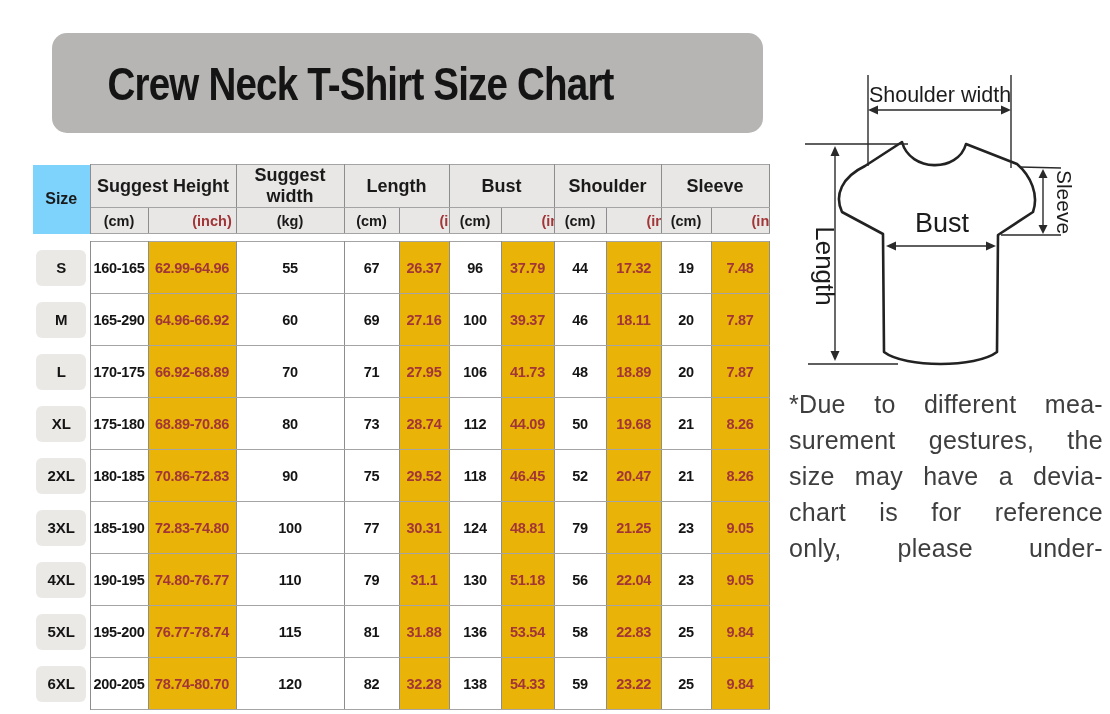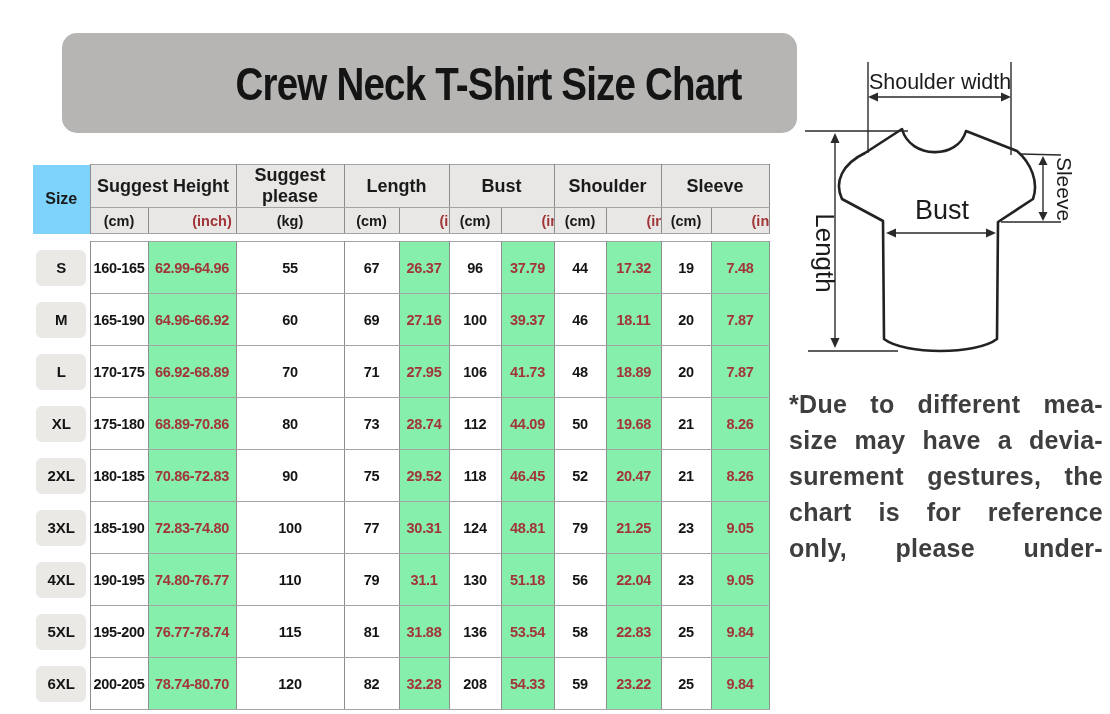--- a/index.html
+++ b/index.html
@@ -2,23 +2,23 @@
 <html><head>
 <meta charset="utf-8">
 <style>
   html,body{margin:0;padding:0;}
   body{
     width:1110px;height:714px;position:relative;overflow:hidden;
     background:#ffffff;font-family:"Liberation Sans",sans-serif;
   }
   
   .banner{
-    position:absolute;left:62px;top:33px;width:711px;height:100px;
+    position:absolute;left:52px;top:33px;width:711px;height:100px;
     background:#b7b5b3;border-radius:15px;
-    display:flex;align-items:center;justify-content:flex-end;padding-left:24px;
+    display:flex;align-items:center;justify-content:flex-start;
   }
   .banner h1{
     margin:0;font-size:47px;font-weight:700;color:#141414;
     letter-spacing:-1px;white-space:nowrap;
     transform:scaleX(0.82);transform-origin:center;
   }
   
   .tbl-wrap{position:absolute;left:33px;top:164px;}
   table.size-table{
     border-collapse:collapse;table-layout:fixed;width:736px;
@@ -32,38 +32,38 @@
   }
   .size-table .unit-row th{height:25px;font-size:14.5px;}
   .size-table th.size-head{
     border:none;border-right:1px solid #8d8d8d;background:#7dd3fc;font-size:16px;
   }
   .size-table tr.spacer td{border:none;height:7px;background:#fff;}
   .size-table tbody td{
     height:51px;background:#fff;font-size:14.5px;font-weight:700;
     color:#141414;letter-spacing:-0.3px;
   }
-  .size-table tbody td.inch-cell{background:#86efac;color:#a13537;}
+  .size-table tbody td.inch-cell{background:#eab308;color:#a13537;}
   .size-table .inch-text{color:#a13537;padding-left:40px;}
   .size-table tbody td.size-cell{border:none;border-right:1px solid #8d8d8d;background:#fff;}
   .size-chip{
     width:50px;height:36px;margin:0 auto;background:#eae9e6;border-radius:6px;
     display:flex;align-items:center;justify-content:center;
     font-size:15px;font-weight:700;color:#141414;letter-spacing:0;
   }
   
-  .diagram{position:absolute;left:780px;top:21px;width:330px;height:360px;}
+  .diagram{position:absolute;left:780px;top:34px;width:330px;height:360px;}
   .diagram svg{display:block;}
   .dim-text{fill:#1c1c1c;font-family:"Liberation Sans",sans-serif;}
   
   .note{
     position:absolute;left:789px;top:386px;width:314px;
     font-size:25px;line-height:36px;color:#3e3e3e;letter-spacing:0.3px;
   }
-  .note-line{text-align:justify;text-align-last:justify;font-weight:bold;}
+  .note-line{text-align:justify;text-align-last:justify;}
   .note-line.last{text-align-last:left;}
 </style>
 </head>
 <body>
 
 <div class="banner">
   <h1>Crew Neck T-Shirt Size Chart</h1>
 </div>
 
 <div class="tbl-wrap">
@@ -79,21 +79,21 @@
         <col style="width: 53px;">
         <col style="width: 52px;">
         <col style="width: 55px;">
         <col style="width: 50px;">
         <col style="width: 58px;">
       </colgroup>
       <thead>
         <tr>
           <th rowspan="2" class="size-head">Size</th>
           <th colspan="2">Suggest Height</th>
-          <th colspan="1">Suggest please</th>
+          <th colspan="1">Suggest width</th>
           <th colspan="2">Length</th>
           <th colspan="2">Bust</th>
           <th colspan="2">Shoulder</th>
           <th colspan="2">Sleeve</th>
         </tr>
         <tr class="unit-row">
           <th>(cm)</th>
           <th class="inch-text">(inch)</th>
           <th>(kg)</th>
           <th>(cm)</th>
@@ -123,21 +123,21 @@
           <td class="inch-cell">37.79</td>
           <td>44</td>
           <td class="inch-cell">17.32</td>
           <td>19</td>
           <td class="inch-cell">7.48</td>
         </tr>
         <tr>
           <td class="size-cell">
             <div class="size-chip">M</div>
           </td>
-          <td>165-190</td>
+          <td>165-290</td>
           <td class="inch-cell">64.96-66.92</td>
           <td>60</td>
           <td>69</td>
           <td class="inch-cell">27.16</td>
           <td>100</td>
           <td class="inch-cell">39.37</td>
           <td>46</td>
           <td class="inch-cell">18.11</td>
           <td>20</td>
           <td class="inch-cell">7.87</td>
@@ -240,21 +240,21 @@
         </tr>
         <tr>
           <td class="size-cell">
             <div class="size-chip">6XL</div>
           </td>
           <td>200-205</td>
           <td class="inch-cell">78.74-80.70</td>
           <td>120</td>
           <td>82</td>
           <td class="inch-cell">32.28</td>
-          <td>208</td>
+          <td>138</td>
           <td class="inch-cell">54.33</td>
           <td>59</td>
           <td class="inch-cell">23.22</td>
           <td>25</td>
           <td class="inch-cell">9.84</td>
         </tr>
       </tbody>
     </table>
 </div>
 
@@ -299,17 +299,17 @@
       <line x1="263" y1="142" x2="263" y2="193"></line>
       <polygon points="263,135 258.5,144 267.5,144" fill="#2a2a2a" stroke="none"></polygon>
       <polygon points="263,200 258.5,191 267.5,191" fill="#2a2a2a" stroke="none"></polygon>
     </g>
     <text class="dim-text" transform="translate(277,168) rotate(90)" font-size="21" text-anchor="middle">Sleeve</text>
   </svg>
 </div>
 
 <div class="note" id="note">
     <div class="note-line">*Due to different mea-</div>
+    <div class="note-line">surement gestures, the</div>
     <div class="note-line">size may have a devia-</div>
-    <div class="note-line">surement gestures, the</div>
     <div class="note-line">chart is for reference</div>
     <div class="note-line">only, please under-</div>
   </div>
 
 </body></html>

